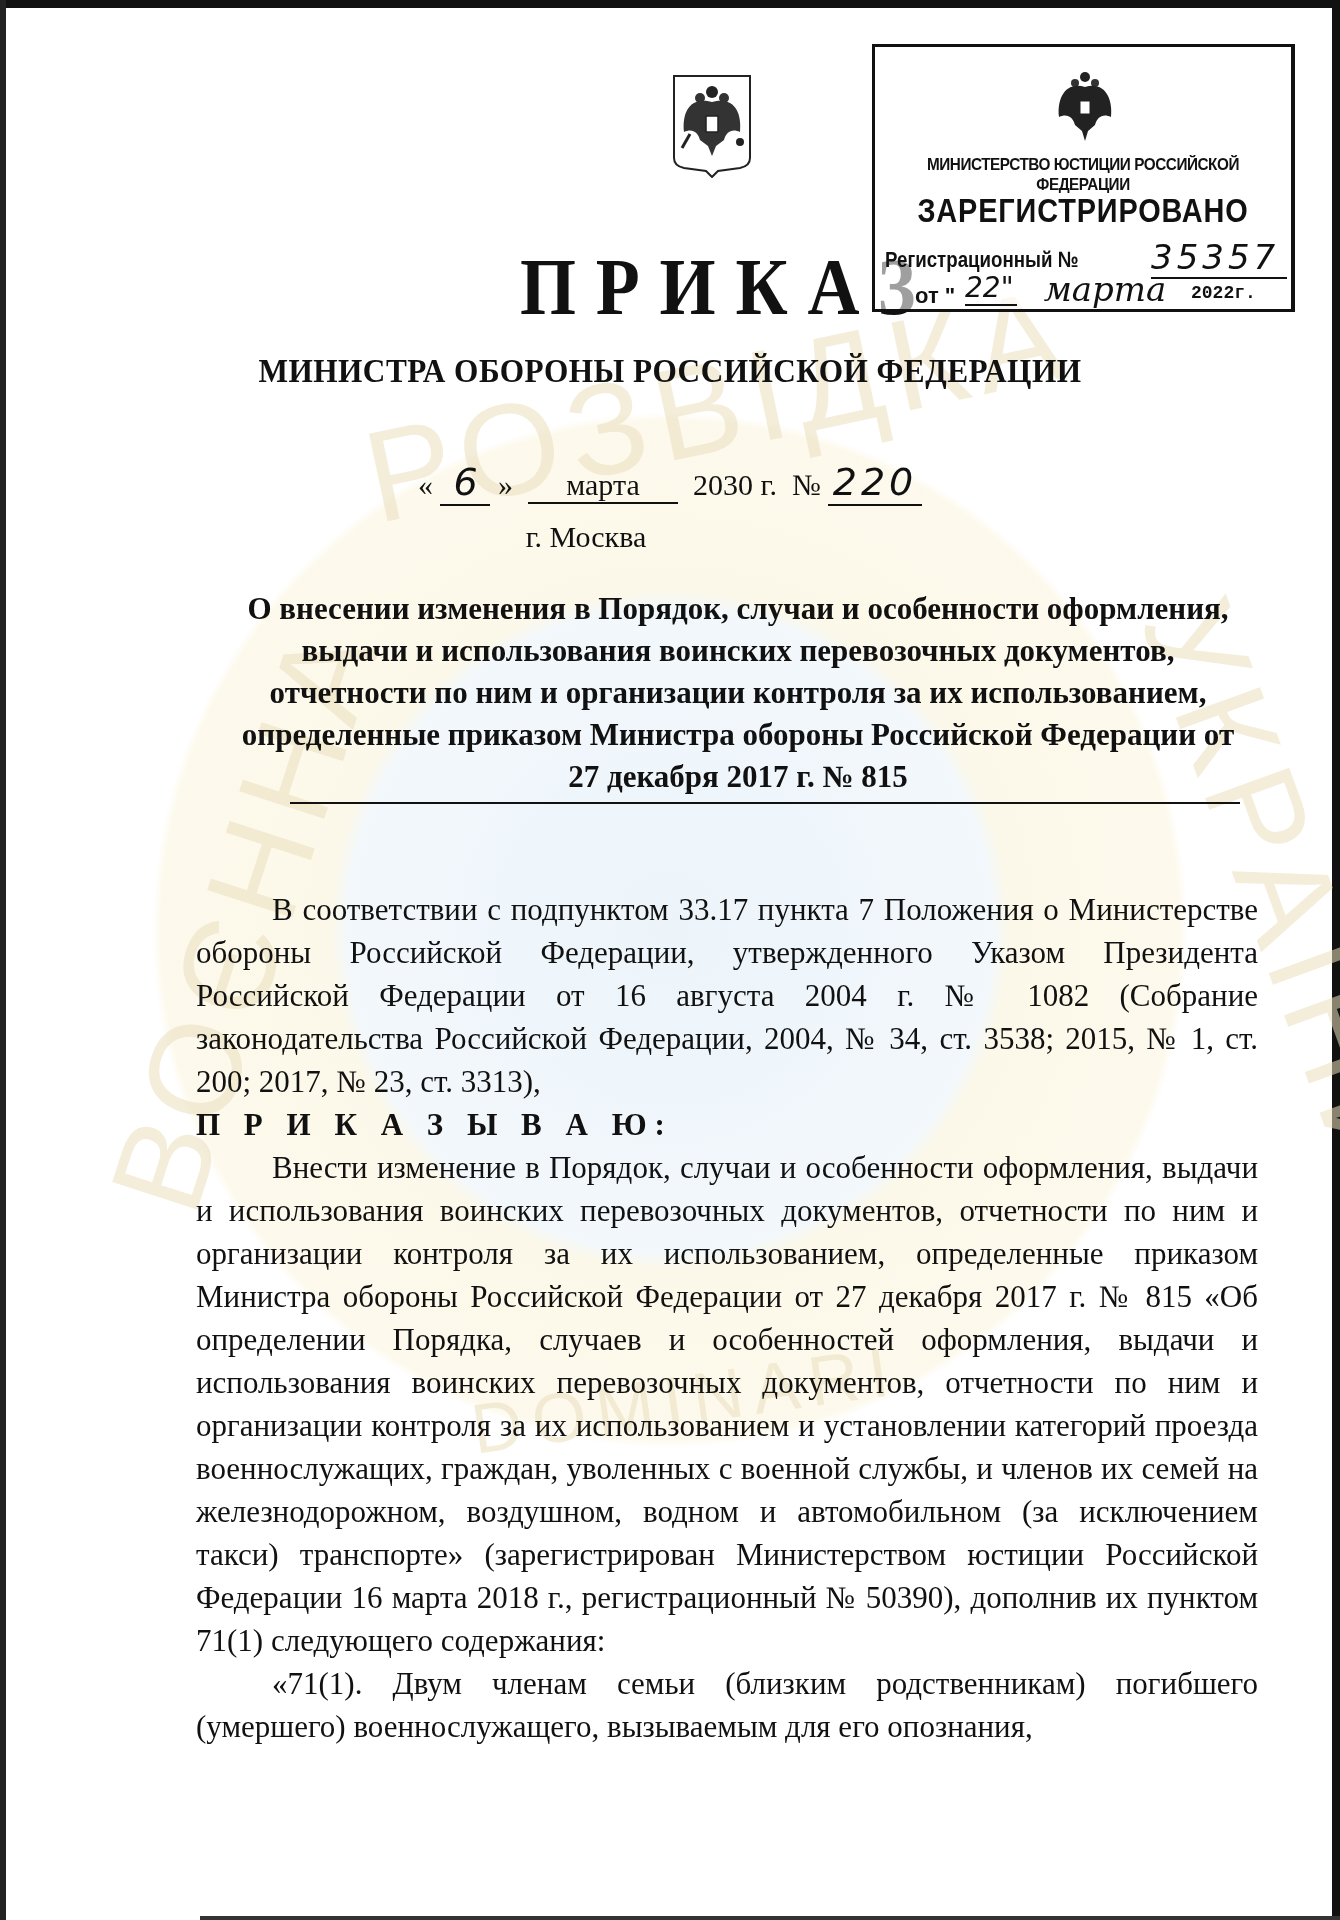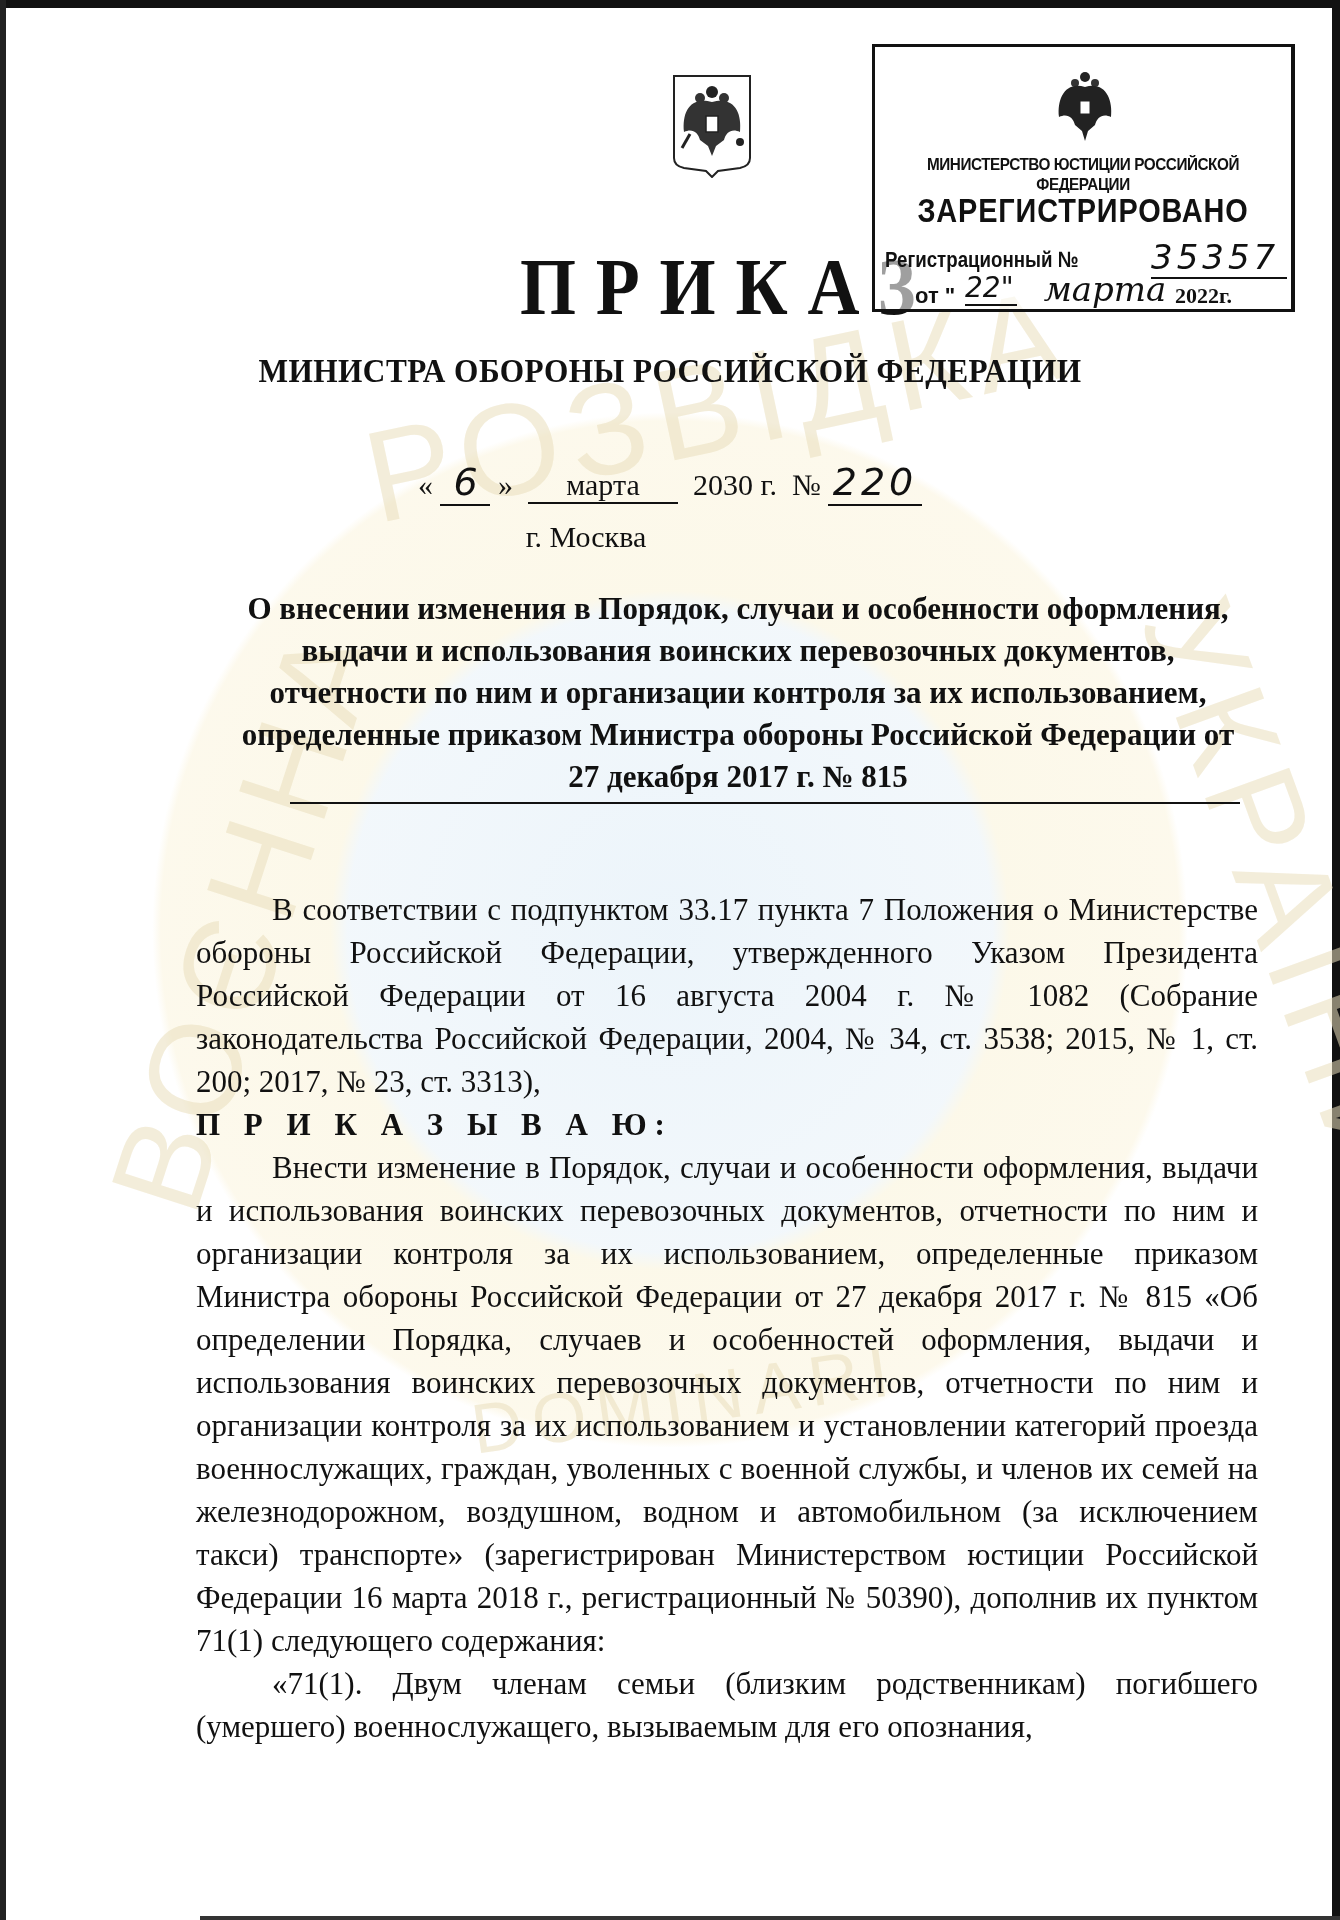--- a/index.html
+++ b/index.html
@@ -36,22 +36,22 @@
   .stamp-regno { position:absolute; left:10px; top:200px; font-family:"Liberation Sans",sans-serif; font-weight:bold;
                  font-size:22px; transform:scaleX(0.85); transform-origin:left; }
   .stamp-regno-val { position:absolute; left:276px; top:190px; width:136px; border-bottom:2px solid #111;
                      font-family:"DejaVu Sans",sans-serif; font-style:italic; font-size:34px; letter-spacing:4px; }
   .stamp-date { position:absolute; left:40px; top:236px; font-family:"Liberation Sans",sans-serif; font-weight:bold;
                 font-size:22px; }
   .stamp-date-day { position:absolute; left:90px; top:224px; width:52px; border-bottom:2px solid #111; font-style:italic;
                     font-size:28px; font-family:"DejaVu Sans",sans-serif; }
   .stamp-date-month { position:absolute; left:150px; top:222px; width:160px; border-bottom:2px solid #111; font-style:italic;
                       font-size:34px; font-family:"DejaVu Serif",serif; text-align:center; }
-  .stamp-date-year { position:absolute; left:300px; top:236px; font-family:Liberation Serif, serif; font-weight:bold;
-                     font-size:22px; }
+  .stamp-date-year { position:absolute; left:316px; top:236px; font-family:Liberation Mono, monospace; font-weight:bold;
+                     font-size:18px; }
 
   .title { position:absolute; left:520px; top:242px; font-family:"Liberation Serif",serif; font-weight:bold;
            font-size:80px; letter-spacing:22px; transform:scaleX(0.9); transform-origin:left; z-index:2; }
   .subtitle { position:absolute; left:0; width:1340px; top:352px; text-align:center; font-weight:bold; font-size:34px;
               letter-spacing:0.5px; transform:scaleX(0.92); z-index:2; }
   .dateline { position:absolute; left:0; width:1340px; top:460px; text-align:center; font-size:30px; z-index:2; }
   .dl-blank { display:inline-block; border-bottom:2px solid #111; text-align:center; font-family:"DejaVu Sans",sans-serif;
               font-style:italic; font-weight:200; }
   .dl-day { width:50px; font-size:38px; }
   .dl-month { width:150px; font-family:"Liberation Serif",serif; font-style:normal; font-size:30px; }

